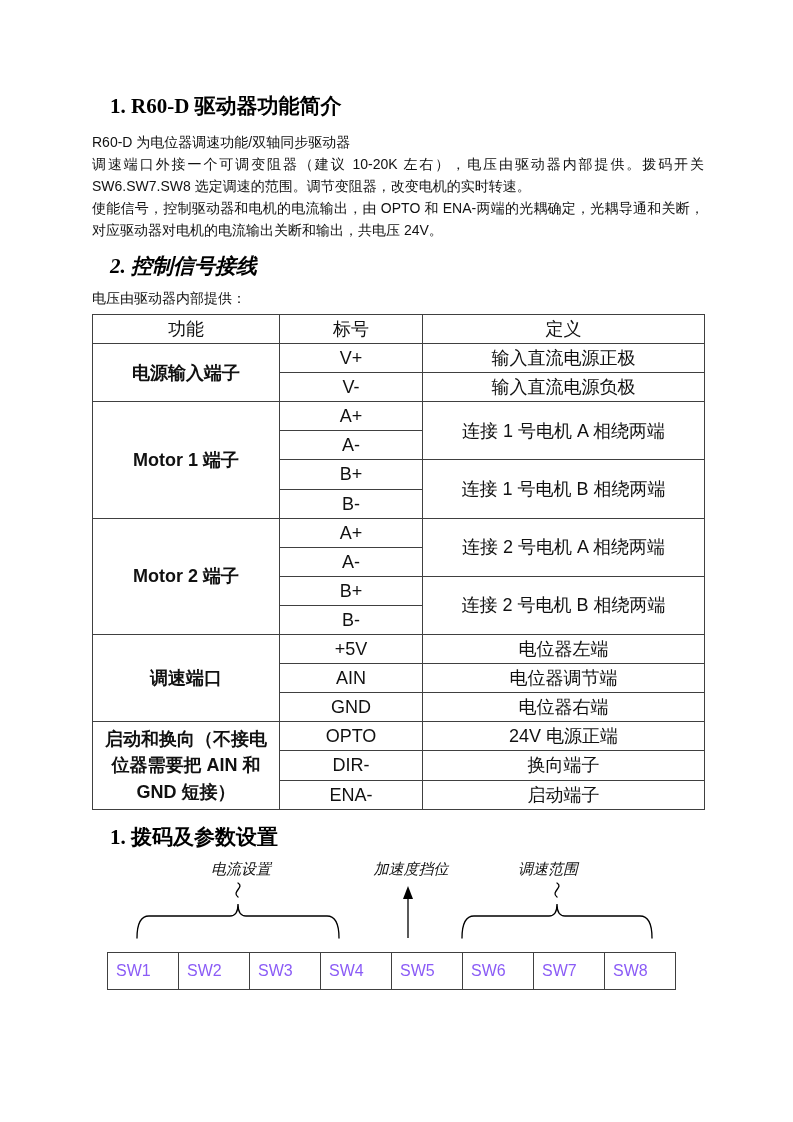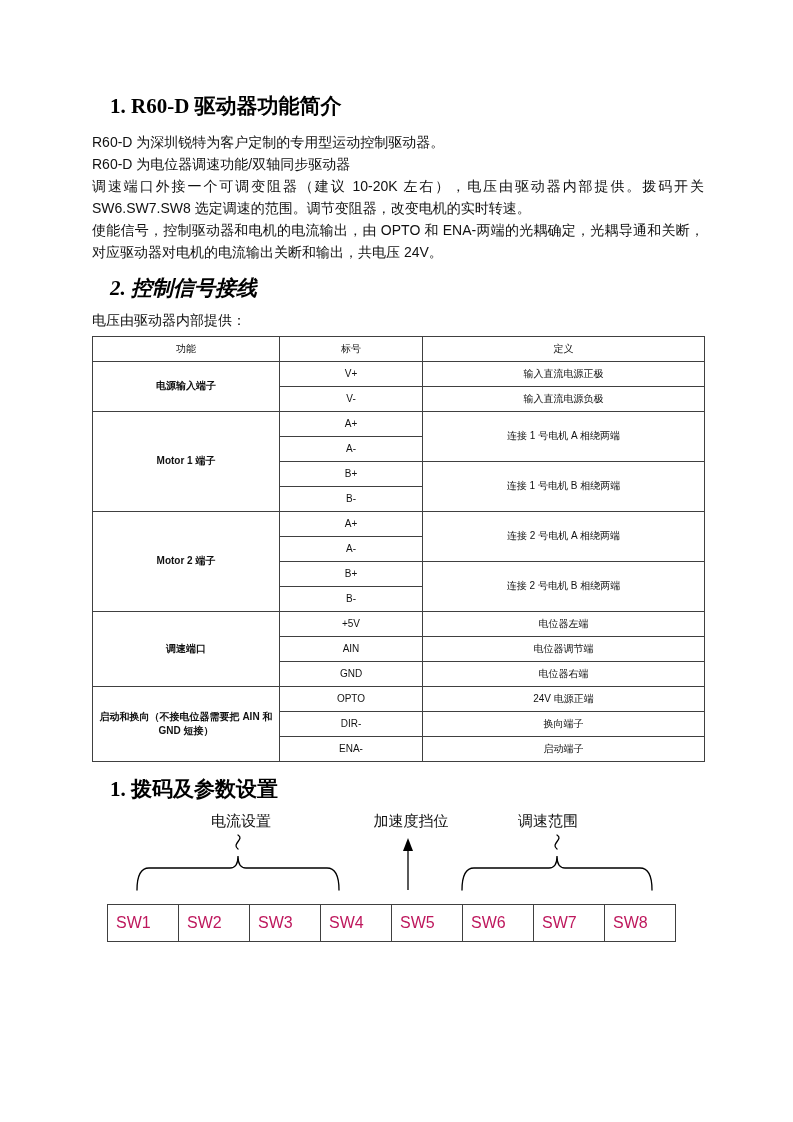--- a/index.html
+++ b/index.html
@@ -46,29 +46,29 @@
     border-collapse: collapse;
     width: 612px;
     margin-top: 5px;
     table-layout: fixed;
   }
   table.term td {
     border: 1px solid #404040;
     height: 25px;
     text-align: center;
     vertical-align: middle;
-    font-size: 10px;
+    font-size: 18px;
     line-height: 1.45;
     padding: 1px 4px;
     color: #111;
     overflow: hidden;
   }
   table.term td.fn { font-weight: 600; }
   
-  .diagram { position: relative; height: 92px; margin-top: 4px; }
+  .diagram { position: relative; height: 92px; margin-top: 4px; font-style: italic; }
   .diag-label {
     position: absolute;
     top: 0;
     transform: translateX(-50%);
     font-size: 15px;
     white-space: nowrap;
     color: #111;
   }
   .diag-svg { position: absolute; left: 0; top: 22px; }
   table.sw {
@@ -76,32 +76,31 @@
     margin-left: 15px;
     table-layout: fixed;
   }
   table.sw td {
     border: 1px solid #404040;
     width: 71px;
     height: 37px;
     font-size: 16px;
     padding-left: 8px;
     vertical-align: middle;
-    color: #be185d;
+    color: #8b5cf6;
   }
 </style>
 </head>
 <body>
 
 <div class="page">
   <div class="content">
 
     <h1 class="sec sec1-h">1. R60-D 驱动器功能简介</h1>
 
-    <p class="body">R60-D 为深圳锐特为客户定制的专用型运动控制驱动器。</p>
     <p class="body">R60-D 为电位器调速功能/双轴同步驱动器</p>
     <p class="body">调速端口外接一个可调变阻器（建议 10-20K 左右），电压由驱动器内部提供。拨码开关 SW6.SW7.SW8 选定调速的范围。调节变阻器，改变电机的实时转速。</p>
     <p class="body">使能信号，控制驱动器和电机的电流输出，由 OPTO 和 ENA-两端的光耦确定，光耦导通和关断，对应驱动器对电机的电流输出关断和输出，共电压 24V。</p>
 
     <h1 class="sec sec2-h">2. 控制信号接线</h1>
 
     <div class="intro">电压由驱动器内部提供：</div>
 
     <table class="term">
       <colgroup>

